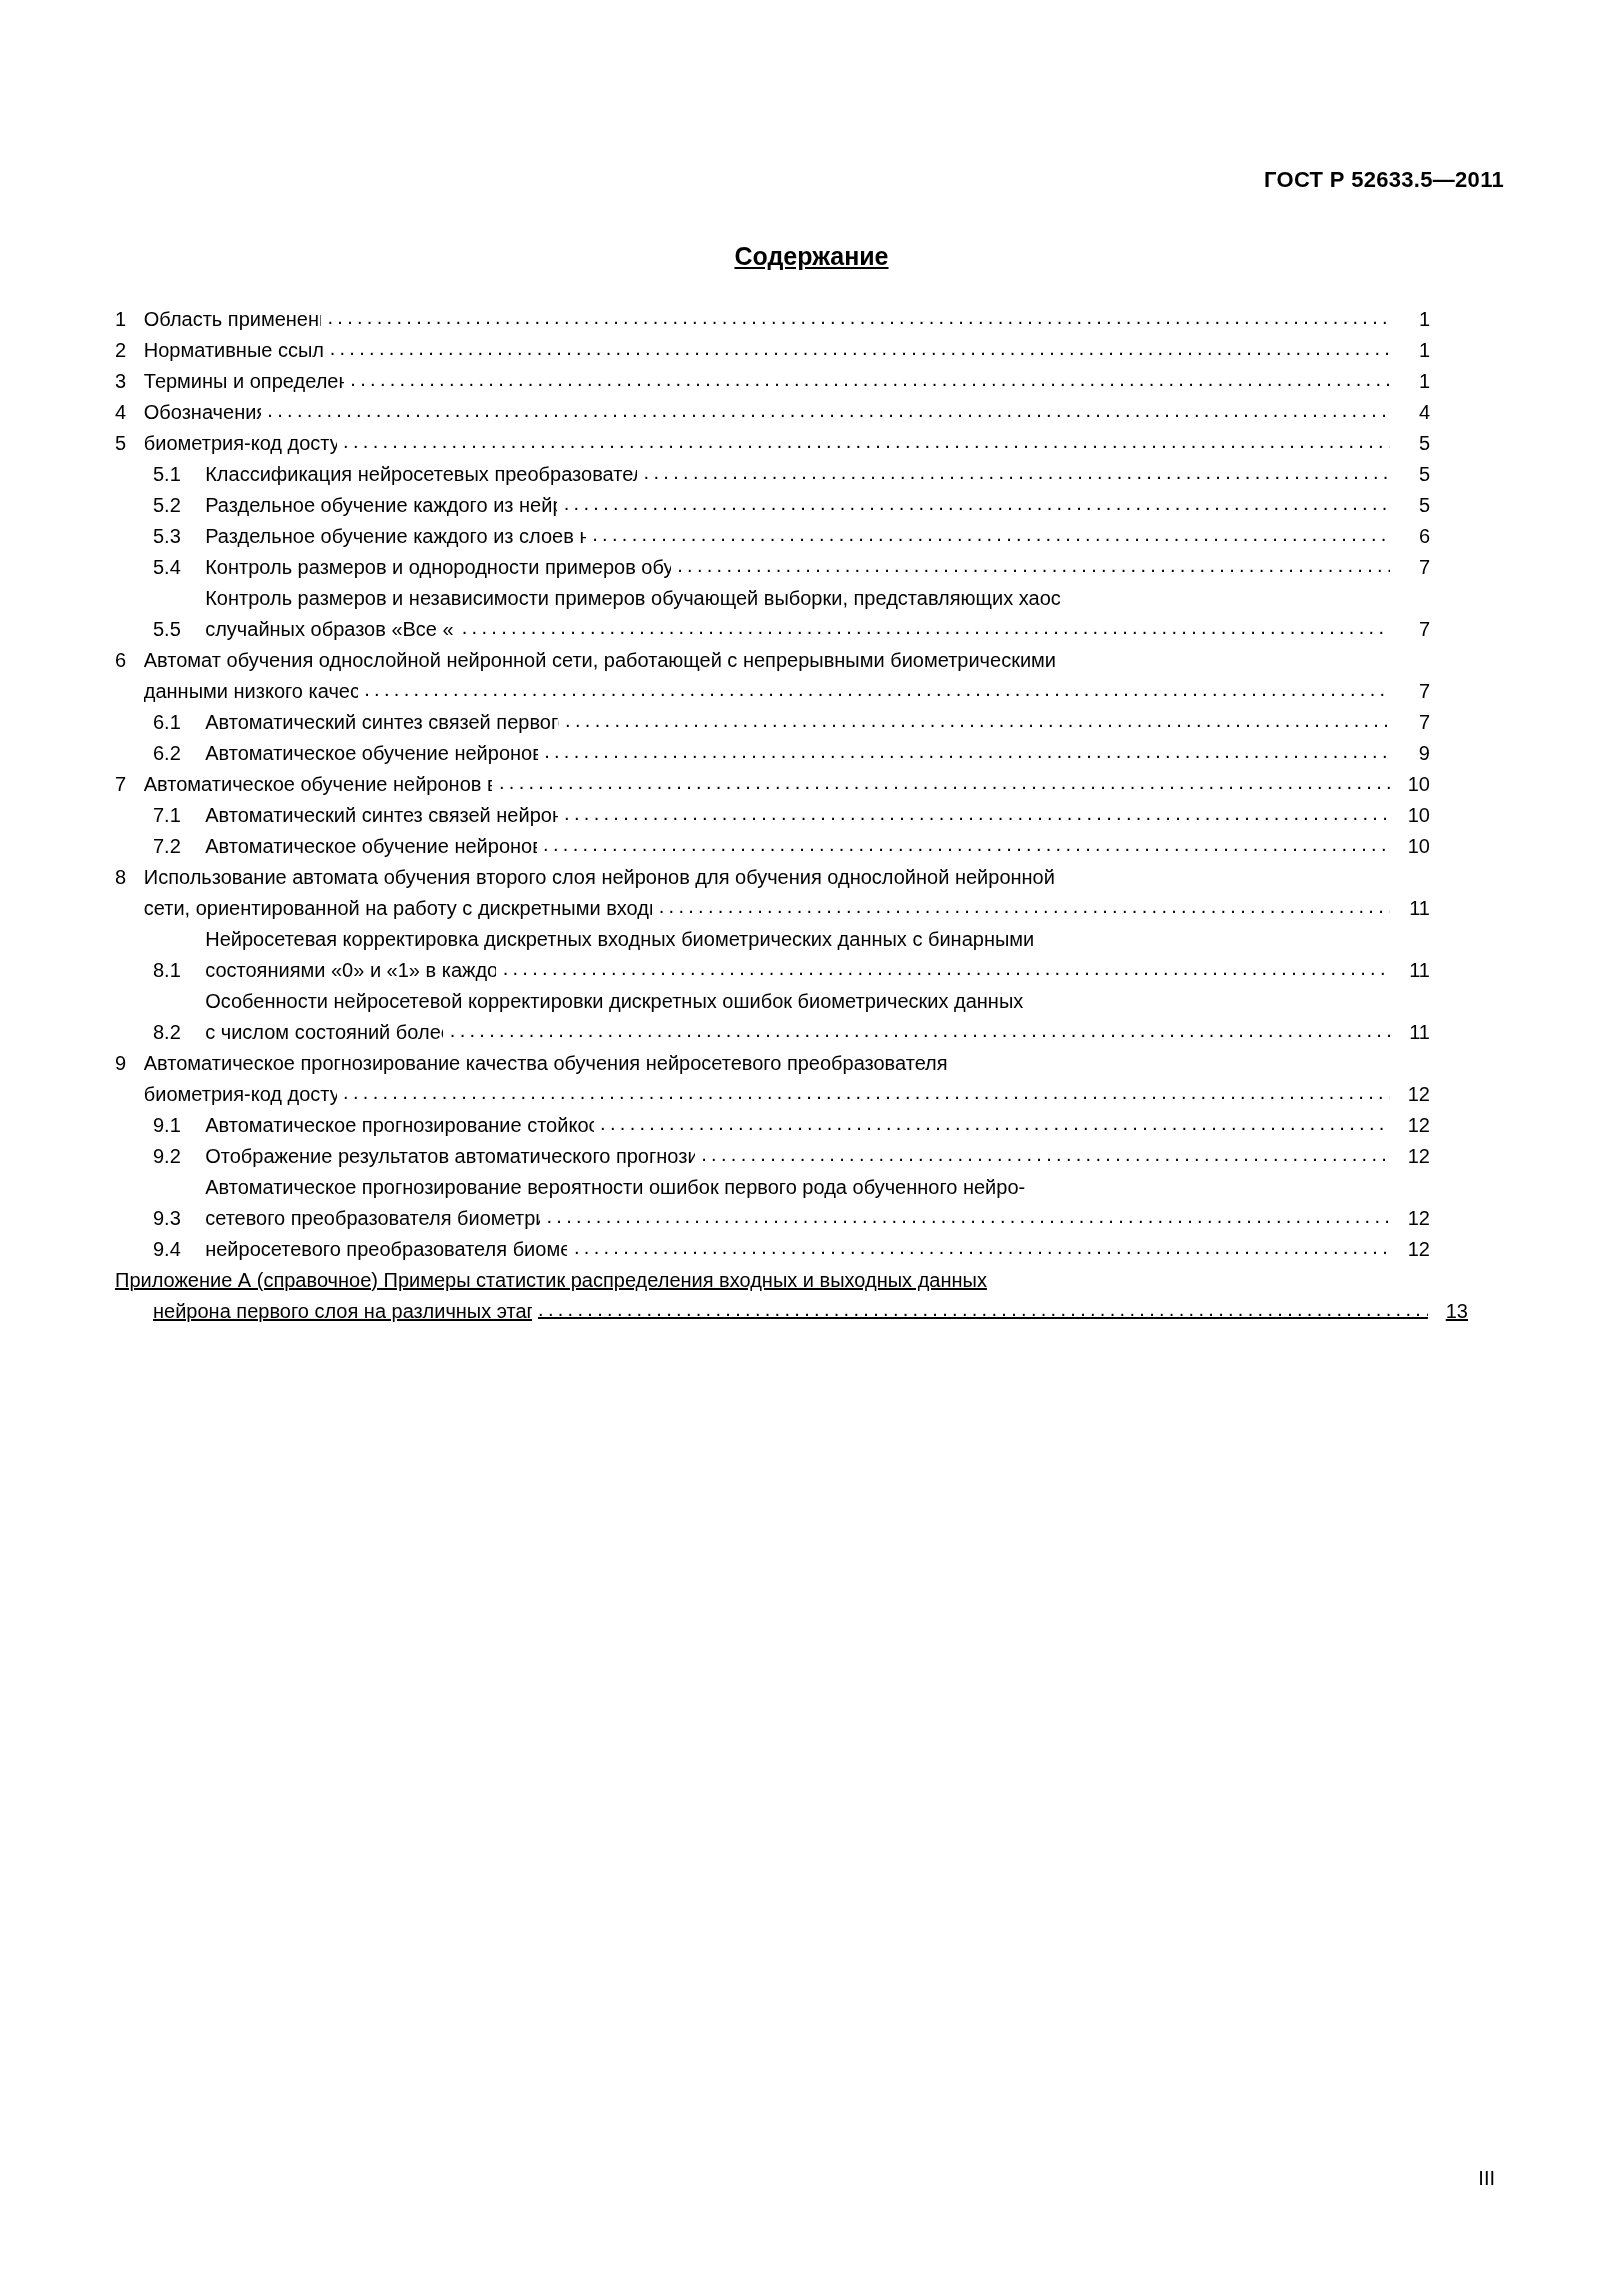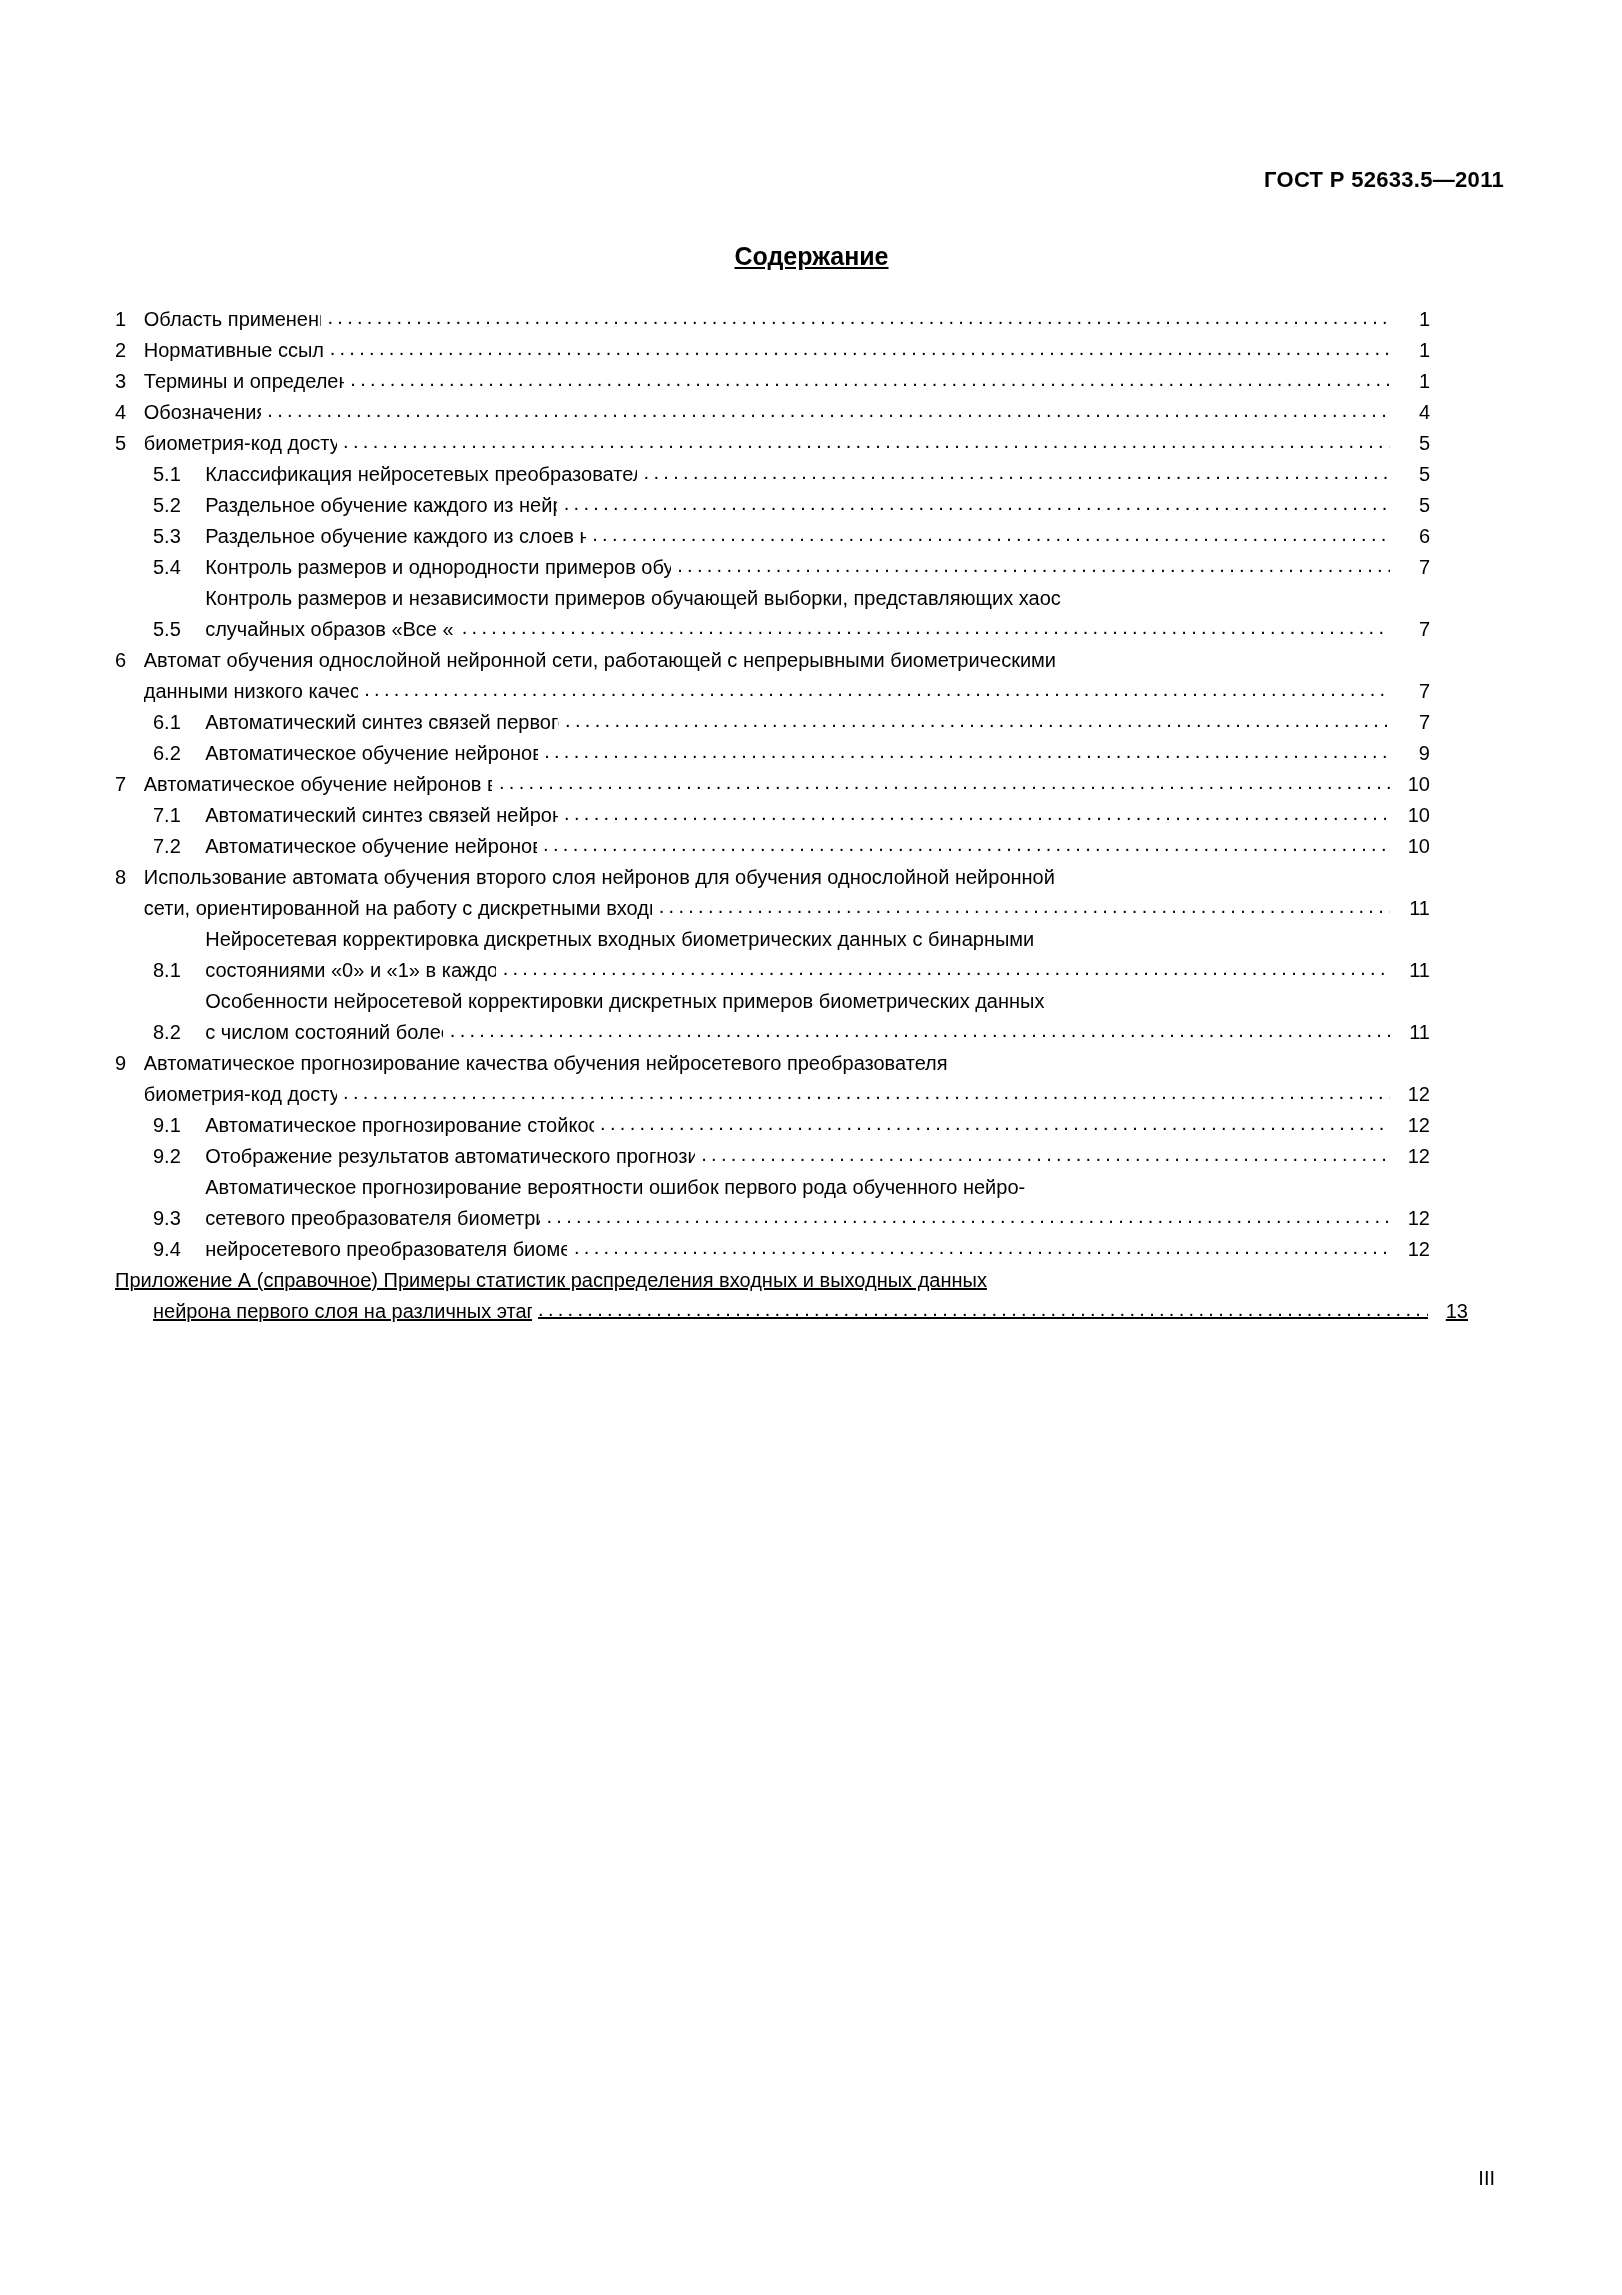--- a/index.html
+++ b/index.html
@@ -310,21 +310,21 @@
             <span class="label">состояниями «0» и «1» в каждом разряде</span>
             <span class="leader">........................................................................................................................</span>
             <span class="pg">11</span>
           </div>
         </div>
       </div>
       <div class="toc-row lvl2">
         <div class="num n2">8.2</div>
         <div class="txt-wrap">
           <div class="line">
-            <span class="label">Особенности нейросетевой корректировки дискретных примеров биометрических данных</span>
+            <span class="label">Особенности нейросетевой корректировки дискретных ошибок биометрических данных</span>
             <span class="leader none"></span>
             <span class="pg"></span>
           </div>
           <div class="line">
             <span class="label">с числом состояний более двух.</span>
             <span class="leader">........................................................................................................................</span>
             <span class="pg">11</span>
           </div>
         </div>
       </div>

